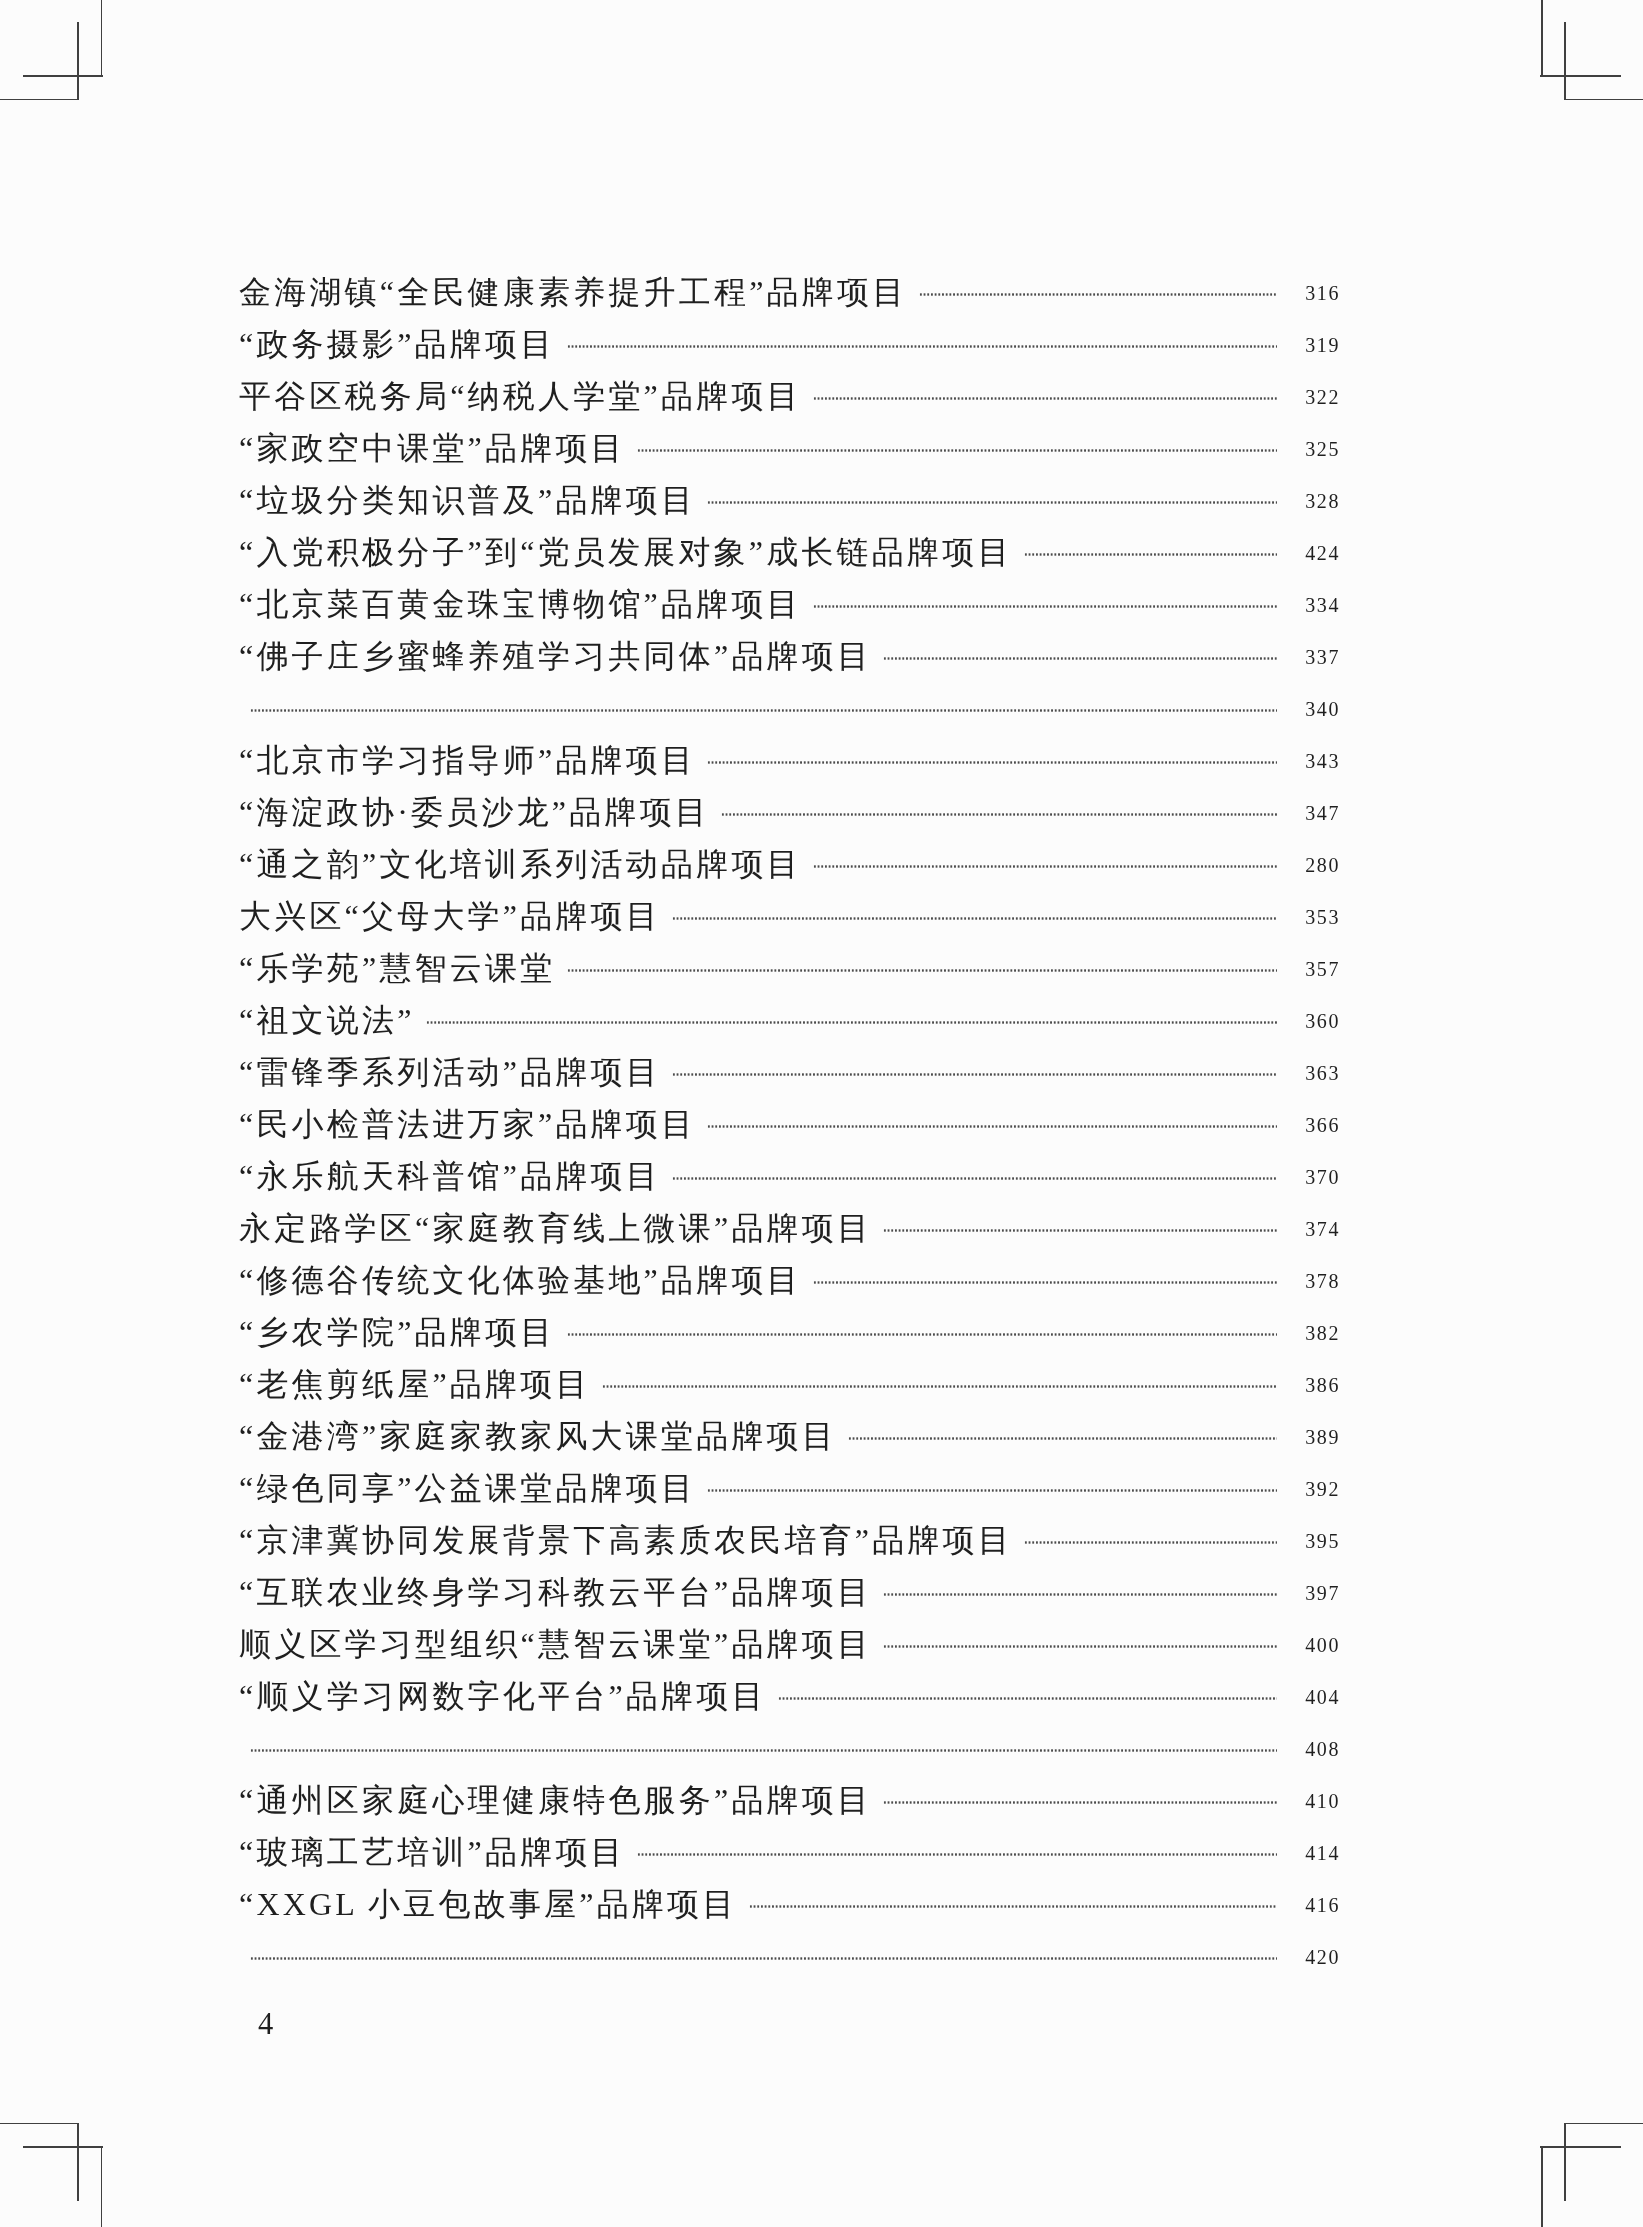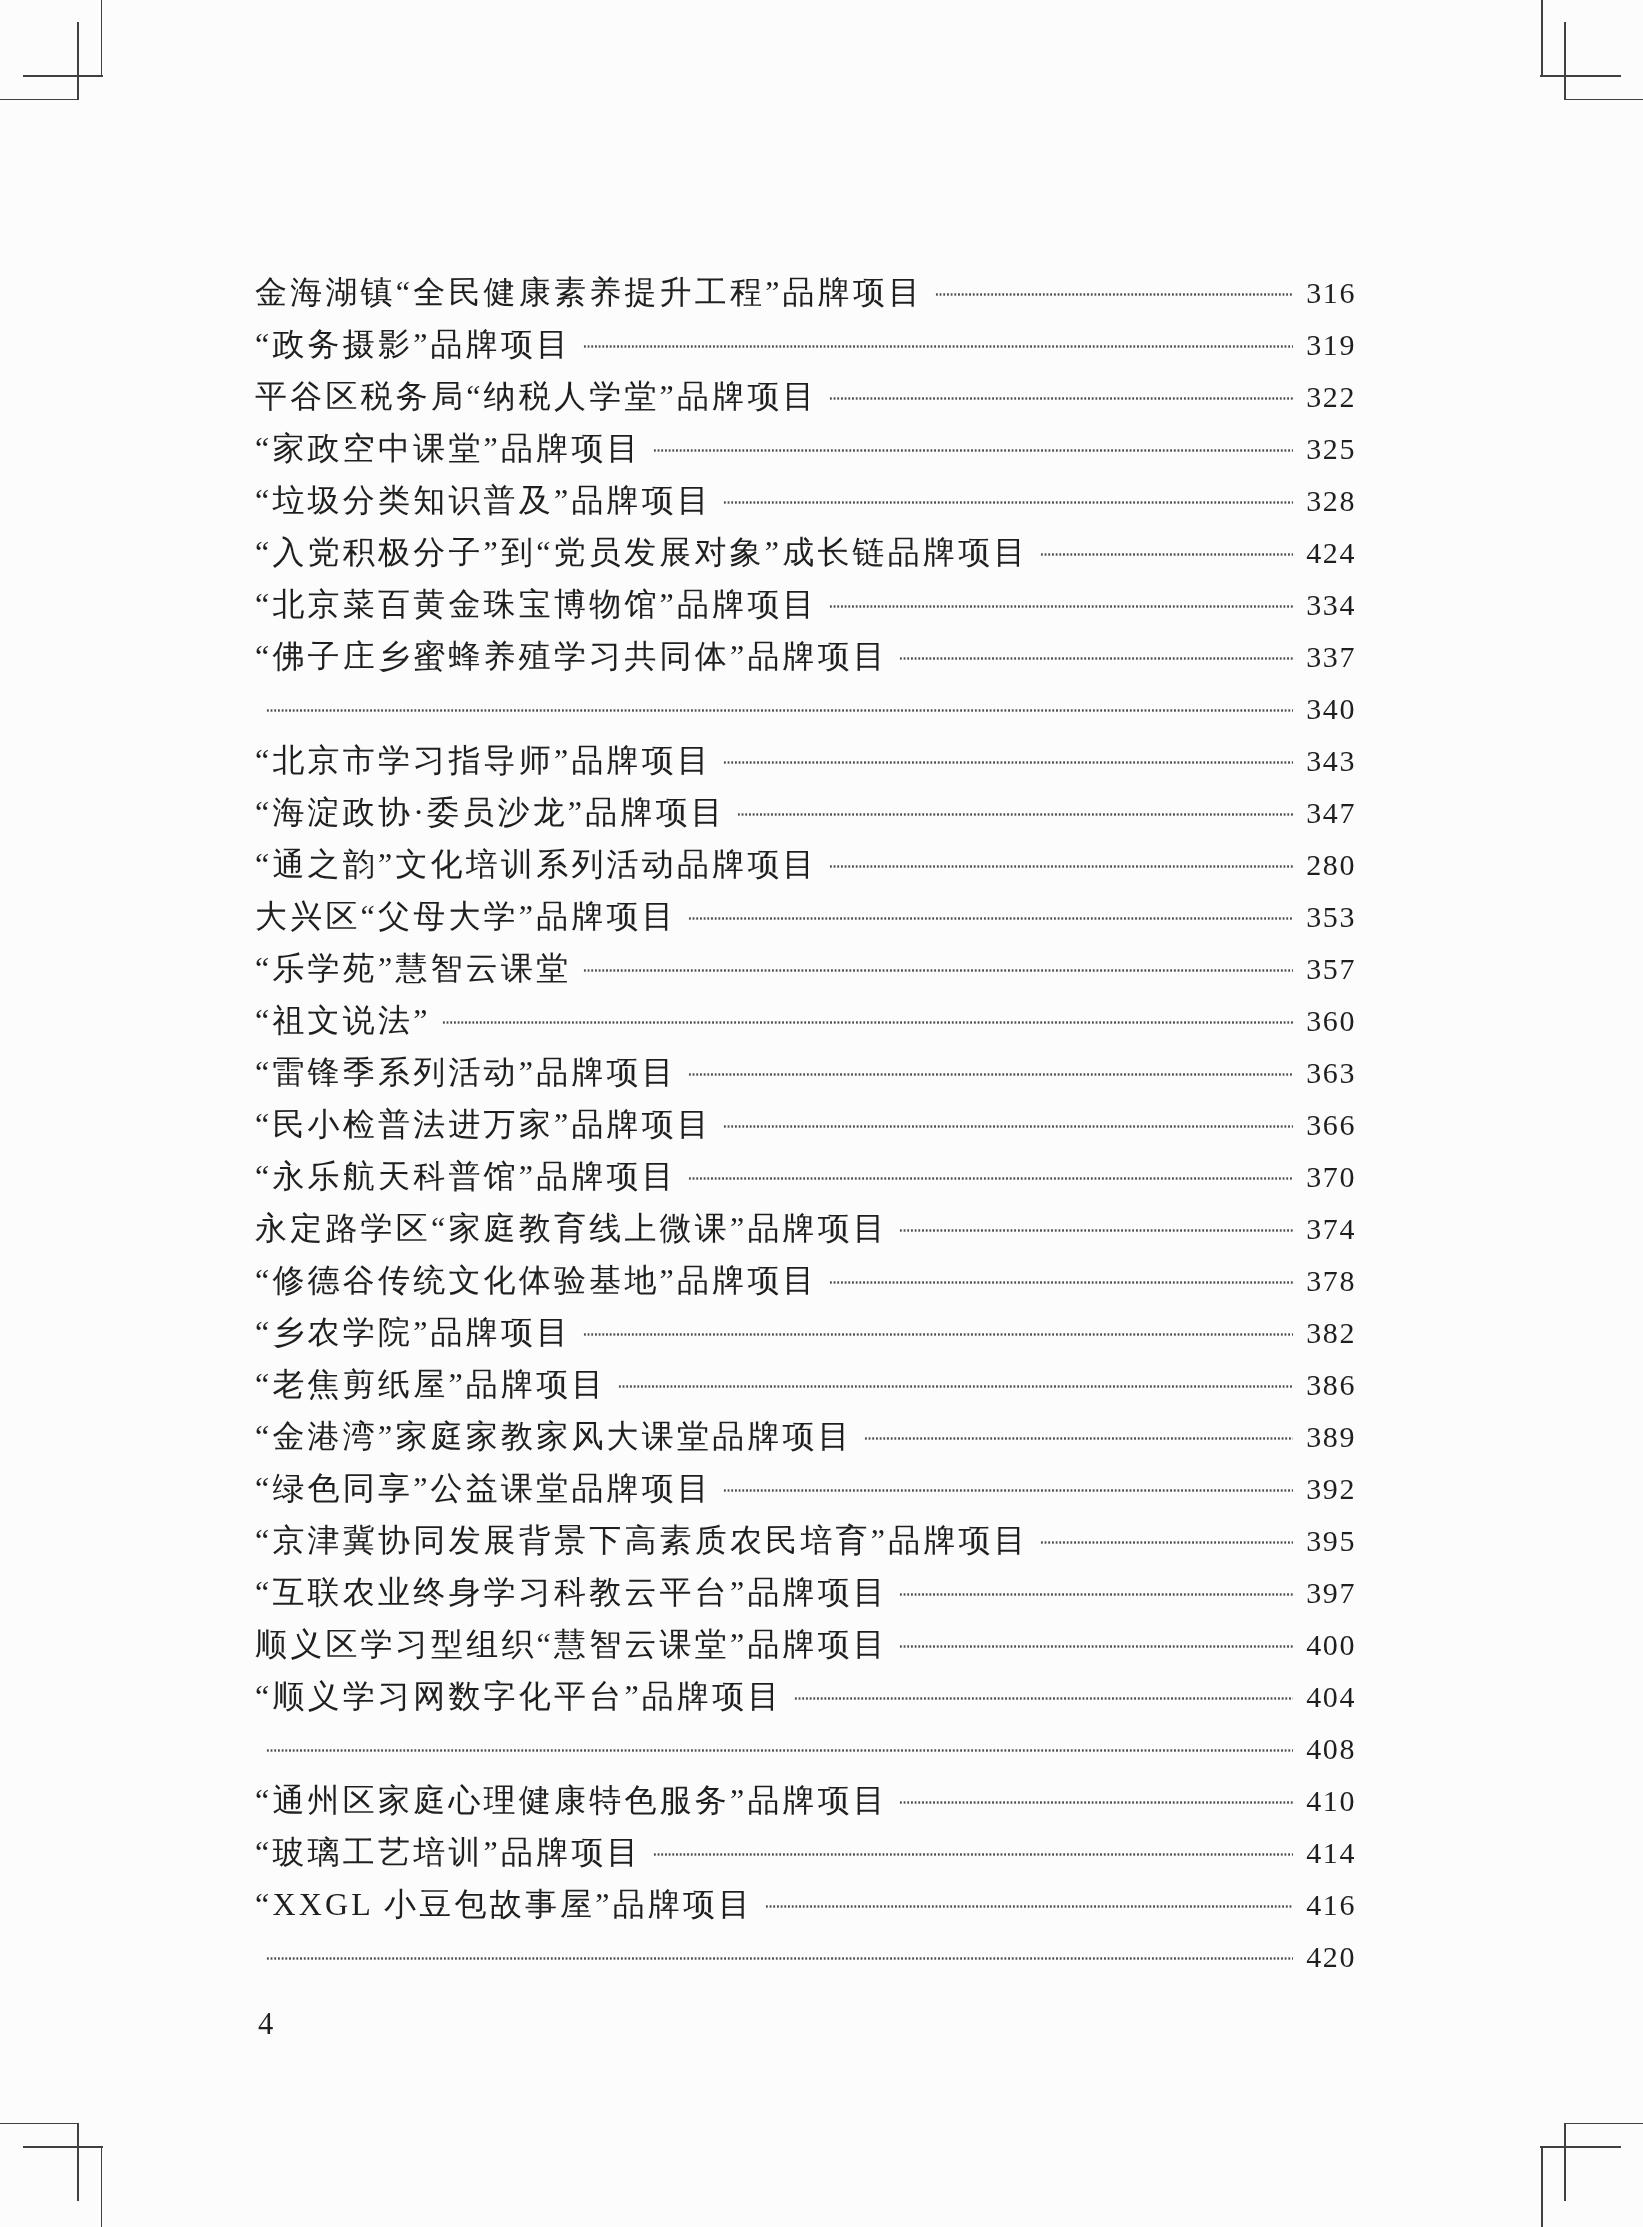--- a/index.html
+++ b/index.html
@@ -17,21 +17,21 @@
     color: #1f1f1f;
   }
   .cropmarks {
     position: absolute;
     left: 0; top: 0;
     width: 1644px; height: 2227px;
     pointer-events: none;
   }
   .toc {
     position: absolute;
-    left: 255px;
+    left: 239px;
     top: 267px;
     width: 1101px;
   }
   .row {
     display: flex;
     align-items: center;
     height: 52px;
     overflow: hidden;
   }
   .title {
@@ -44,21 +44,21 @@
     flex: 1 1 auto;
     height: 4.8px;
     margin: 3.2px 9.6px 0 11.2px;
     background-image: radial-gradient(circle, #4a4a4a 1px, transparent 1.2px);
     background-size: 3.7px 4.8px;
     background-position: 0 50%;
     background-repeat: repeat-x;
     min-width: 16px;
   }
   .num {
-    font-size: 30px;
+    font-size: 20px;
     letter-spacing: 1.6px;
     min-width: 53px;
     text-align: right;
     flex: 0 0 auto;
     white-space: nowrap;
   }
   .folio {
     position: absolute;
     left: 258px;
     top: 2007px;

